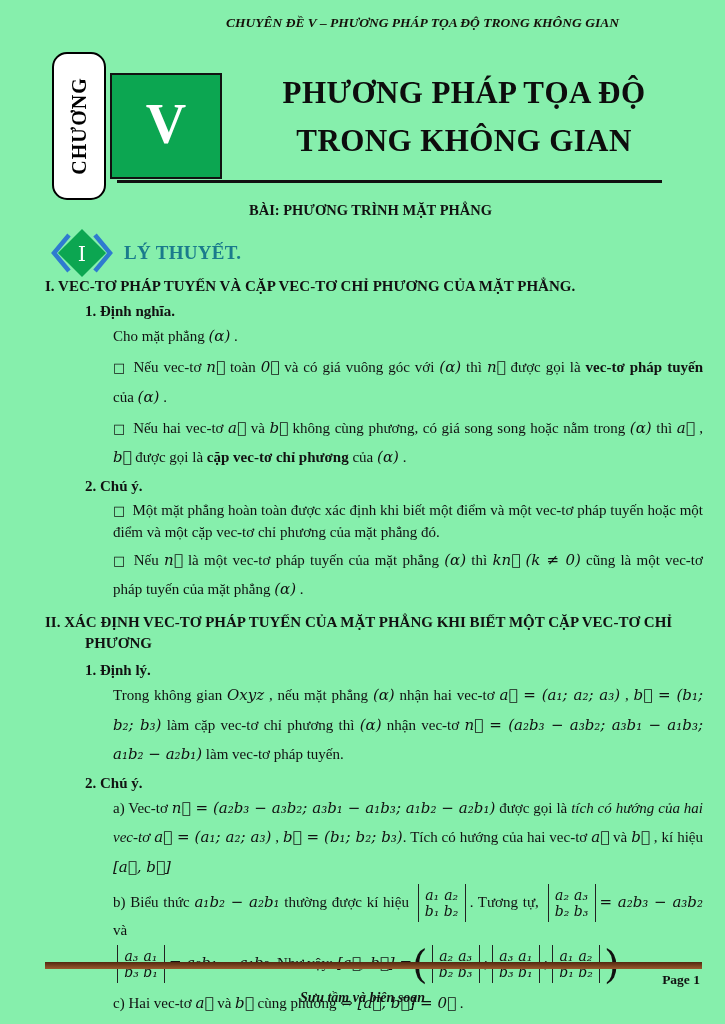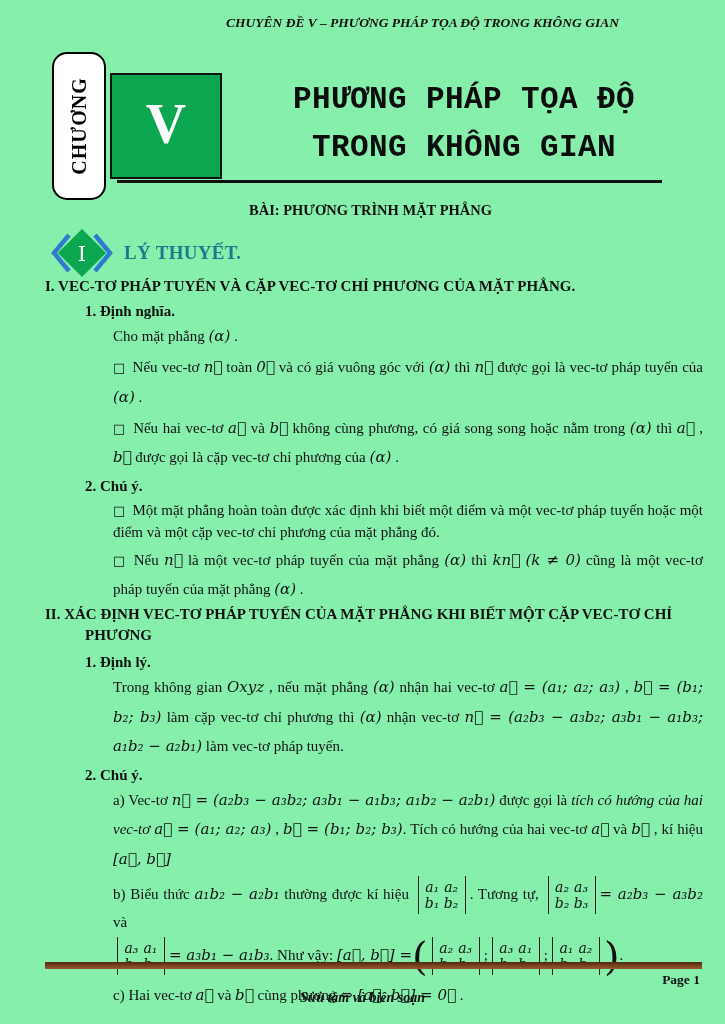--- a/index.html
+++ b/index.html
@@ -24,37 +24,37 @@
     font-weight:bold; font-size:20px; letter-spacing:1px; white-space:nowrap; color:#000;
   }
   .vbox {
     position:absolute; left:110px; top:73px; width:108px; height:102px;
     background:#0CA651; border:2px solid #111;
     display:flex; align-items:center; justify-content:center;
   }
   .vbox .numeral { color:#fff; font-size:56px; font-weight:bold; line-height:1; padding-bottom:4px; }
   .banner-line { position:absolute; left:117px; top:180px; width:545px; height:3px; background:#111; }
   .main-title {
-    position:absolute; left:233px; top:76px; width:462px; text-align:center;
-    font-weight:bold; font-size:31px; line-height:1.55; letter-spacing:0.4px; color:#0d0d0d;font-family:Liberation Mono, monospace;
+    position:absolute; left:233px; top:69px; width:462px; text-align:center;
+    font-weight:bold; font-size:31px; line-height:1.55; letter-spacing:0.4px; color:#0d0d0d;
   }
   .lesson { position:absolute; top:202px; left:8px; width:100%; text-align:center; font-weight:bold; font-size:14.5px; }
   
   .theory-row { position:absolute; left:48px; top:224px; display:flex; align-items:center; gap:8px; }
   .theory-label { color:#1A7B8C; font-weight:bold; font-size:19px; letter-spacing:0.3px; }
   
   .body { position:absolute; left:45px; top:276px; width:658px; font-size:15px; }
   .h-sec { font-weight:bold; font-size:15px; line-height:1.4; }
   .h-sec .l2 { padding-left:40px; }
   .sub { font-weight:bold; padding-left:40px; margin-top:6px; }
   .p { padding-left:68px; text-align:justify; margin-top:2px; }
   .mlh { line-height:1.95; }
   .tight { line-height:1.45; margin-top:5px; }
   .m { font-style:italic; font-family:"DejaVu Serif","Liberation Serif",serif; }
-  .b { font-weight:normal; }
+  .b { font-weight:bold; }
   .it { font-style:italic; }
   .blt { margin-right:7px; font-family:"DejaVu Sans",sans-serif; font-size:13px; }
   
   .det {
     display:inline-flex; flex-direction:column; align-items:center; justify-content:center;
     border-left:1.4px solid #222; border-right:1.4px solid #222;
     padding:3px 6px; margin:0 4px; vertical-align:middle; line-height:1.15;
     font-style:italic; font-family:"DejaVu Serif","Liberation Serif",serif; font-size:14px;
   }
   .det .dr { display:flex; gap:4px; }
@@ -121,21 +121,21 @@
     <div class="sub">2. Chú ý.</div>
 
     <div class="p tight">
       <span class="blt">□</span><span>Một mặt phẳng hoàn toàn được xác định khi biết một điểm và một vec-tơ pháp tuyến hoặc một điểm và một cặp vec-tơ chỉ phương của mặt phẳng đó.</span>
     </div>
 
     <div class="p mlh">
       <span class="blt">□</span><span>Nếu </span><span class="m">n⃗</span><span> là một vec-tơ pháp tuyến của mặt phẳng </span><span class="m">(α)</span><span> thì </span><span class="m">kn⃗</span><span> </span><span class="m">(k ≠ 0)</span><span> cũng là một vec-tơ pháp tuyến của mặt phẳng </span><span class="m">(α)</span><span> .</span>
     </div>
 
-    <div class="h-sec" style="margin-top:0;">
+    <div class="h-sec" style="margin-top:8px;">
       <div>II. XÁC ĐỊNH VEC-TƠ PHÁP TUYẾN CỦA MẶT PHẲNG KHI BIẾT MỘT CẶP VEC-TƠ CHỈ</div>
       <div class="l2">PHƯƠNG</div>
     </div>
 
     <div class="sub" style="margin-top:8px;">1. Định lý.</div>
 
     <div class="p mlh">
       <span>Trong không gian </span><span class="m">Oxyz</span><span> , nếu mặt phẳng </span><span class="m">(α)</span><span> nhận hai vec-tơ </span><span class="m">a⃗ = (a₁; a₂; a₃)</span><span> , </span><span class="m">b⃗ = (b₁; b₂; b₃)</span><span> làm cặp vec-tơ chỉ phương thì </span><span class="m">(α)</span><span> nhận vec-tơ </span><span class="m">n⃗ = (a₂b₃ − a₃b₂; a₃b₁ − a₁b₃; a₁b₂ − a₂b₁)</span><span> làm vec-tơ pháp tuyến.</span>
     </div>
 

